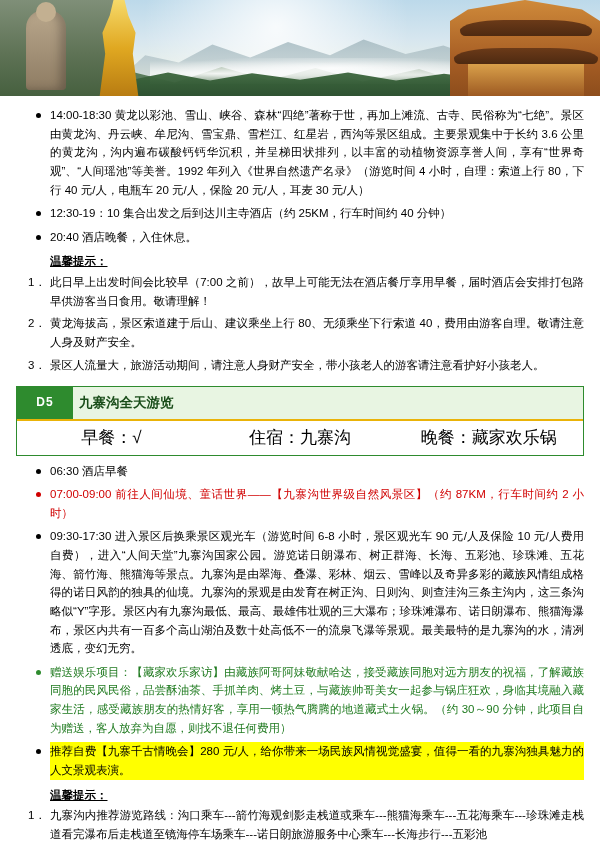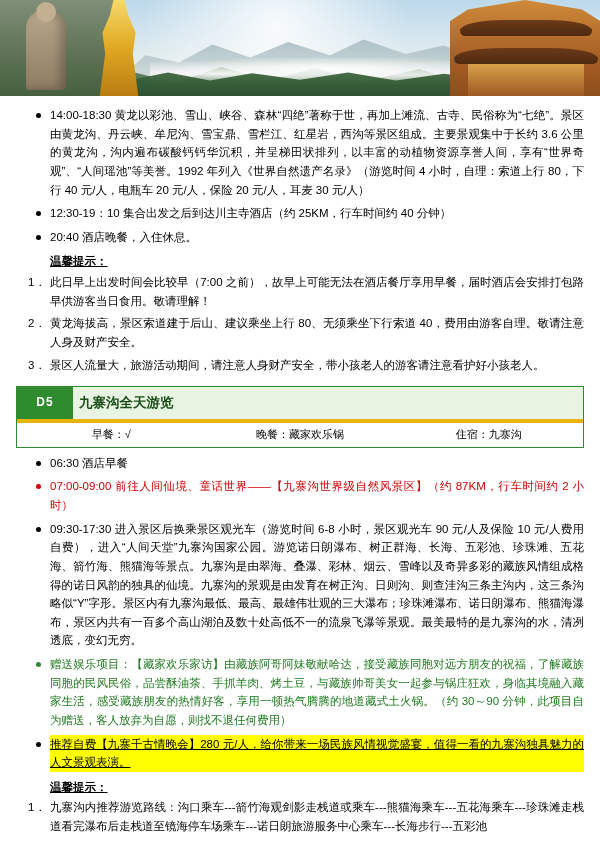--- a/index.html
+++ b/index.html
@@ -205,33 +205,32 @@
     flex: 1;
     padding: 5px 6px;
     font-weight: bold;
     font-size: 13.5px;
     color: #1a4d1a;
     display: flex;
     align-items: center;
   }
   .day-meals {
     display: flex;
-    border-top: 4px solid #eab308;
+    border-top: 2px solid #eab308;
     background: #ffffff;
-    font-size: 11px;
+    font-size: 17px;
   }
   .day-meals > div {
     flex: 1;
     padding: 3px 4px;
     text-align: center;
   }
 
   .hl-yellow {
     background: #ffff00;
-    text-decoration: underline;
   }
   .red {
     color: #d00000;
   }
   .green-text { color: #1f7a1f; }
 </style>
 </head>
 <body>
 
 <div class="page">
@@ -267,22 +266,22 @@
       <li>景区人流量大，旅游活动期间，请注意人身财产安全，带小孩老人的游客请注意看护好小孩老人。</li>
     </ol>
 
     <div class="day-block">
       <div class="day-head">
         <div class="day-code">D5</div>
         <div class="day-title">九寨沟全天游览</div>
       </div>
       <div class="day-meals">
         <div>早餐：√</div>
+        <div>住宿：九寨沟</div>
         <div>晚餐：藏家欢乐锅</div>
-        <div>住宿：九寨沟</div>
       </div>
     </div>
 
     <ul class="bullets">
       <li>06:30 酒店早餐</li>
       <li class="red-dot red">07:00-09:00 前往人间仙境、童话世界——【九寨沟世界级自然风景区】（约 87KM，行车时间约 2 小时）</li>
       <li>09:30-17:30 进入景区后换乘景区观光车（游览时间 6-8 小时，景区观光车 90 元/人及保险 10 元/人费用自费），进入“人间天堂”九寨沟国家公园。游览诺日朗瀑布、树正群海、长海、五彩池、珍珠滩、五花海、箭竹海、熊猫海等景点。九寨沟是由翠海、叠瀑、彩林、烟云、雪峰以及奇异多彩的藏族风情组成格得的诺日风韵的独具的仙境。九寨沟的景观是由发育在树正沟、日则沟、则查洼沟三条主沟内，这三条沟略似“Y”字形。景区内有九寨沟最低、最高、最雄伟壮观的三大瀑布；珍珠滩瀑布、诺日朗瀑布、熊猫海瀑布，景区内共有一百多个高山湖泊及数十处高低不一的流泉飞瀑等景观。最美最特的是九寨沟的水，清冽透底，变幻无穷。</li>
       <li class="green-dot green-text">赠送娱乐项目：【藏家欢乐家访】由藏族阿哥阿妹敬献哈达，接受藏族同胞对远方朋友的祝福，了解藏族同胞的民风民俗，品尝酥油茶、手抓羊肉、烤土豆，与藏族帅哥美女一起参与锅庄狂欢，身临其境融入藏家生活，感受藏族朋友的热情好客，享用一顿热气腾腾的地道藏式土火锅。（约 30～90 分钟，此项目自为赠送，客人放弃为自愿，则找不退任何费用）</li>
       <li class="hl-yellow">推荐自费【九寨千古情晚会】280 元/人，给你带来一场民族风情视觉盛宴，值得一看的九寨沟独具魅力的人文景观表演。</li>
     </ul>

